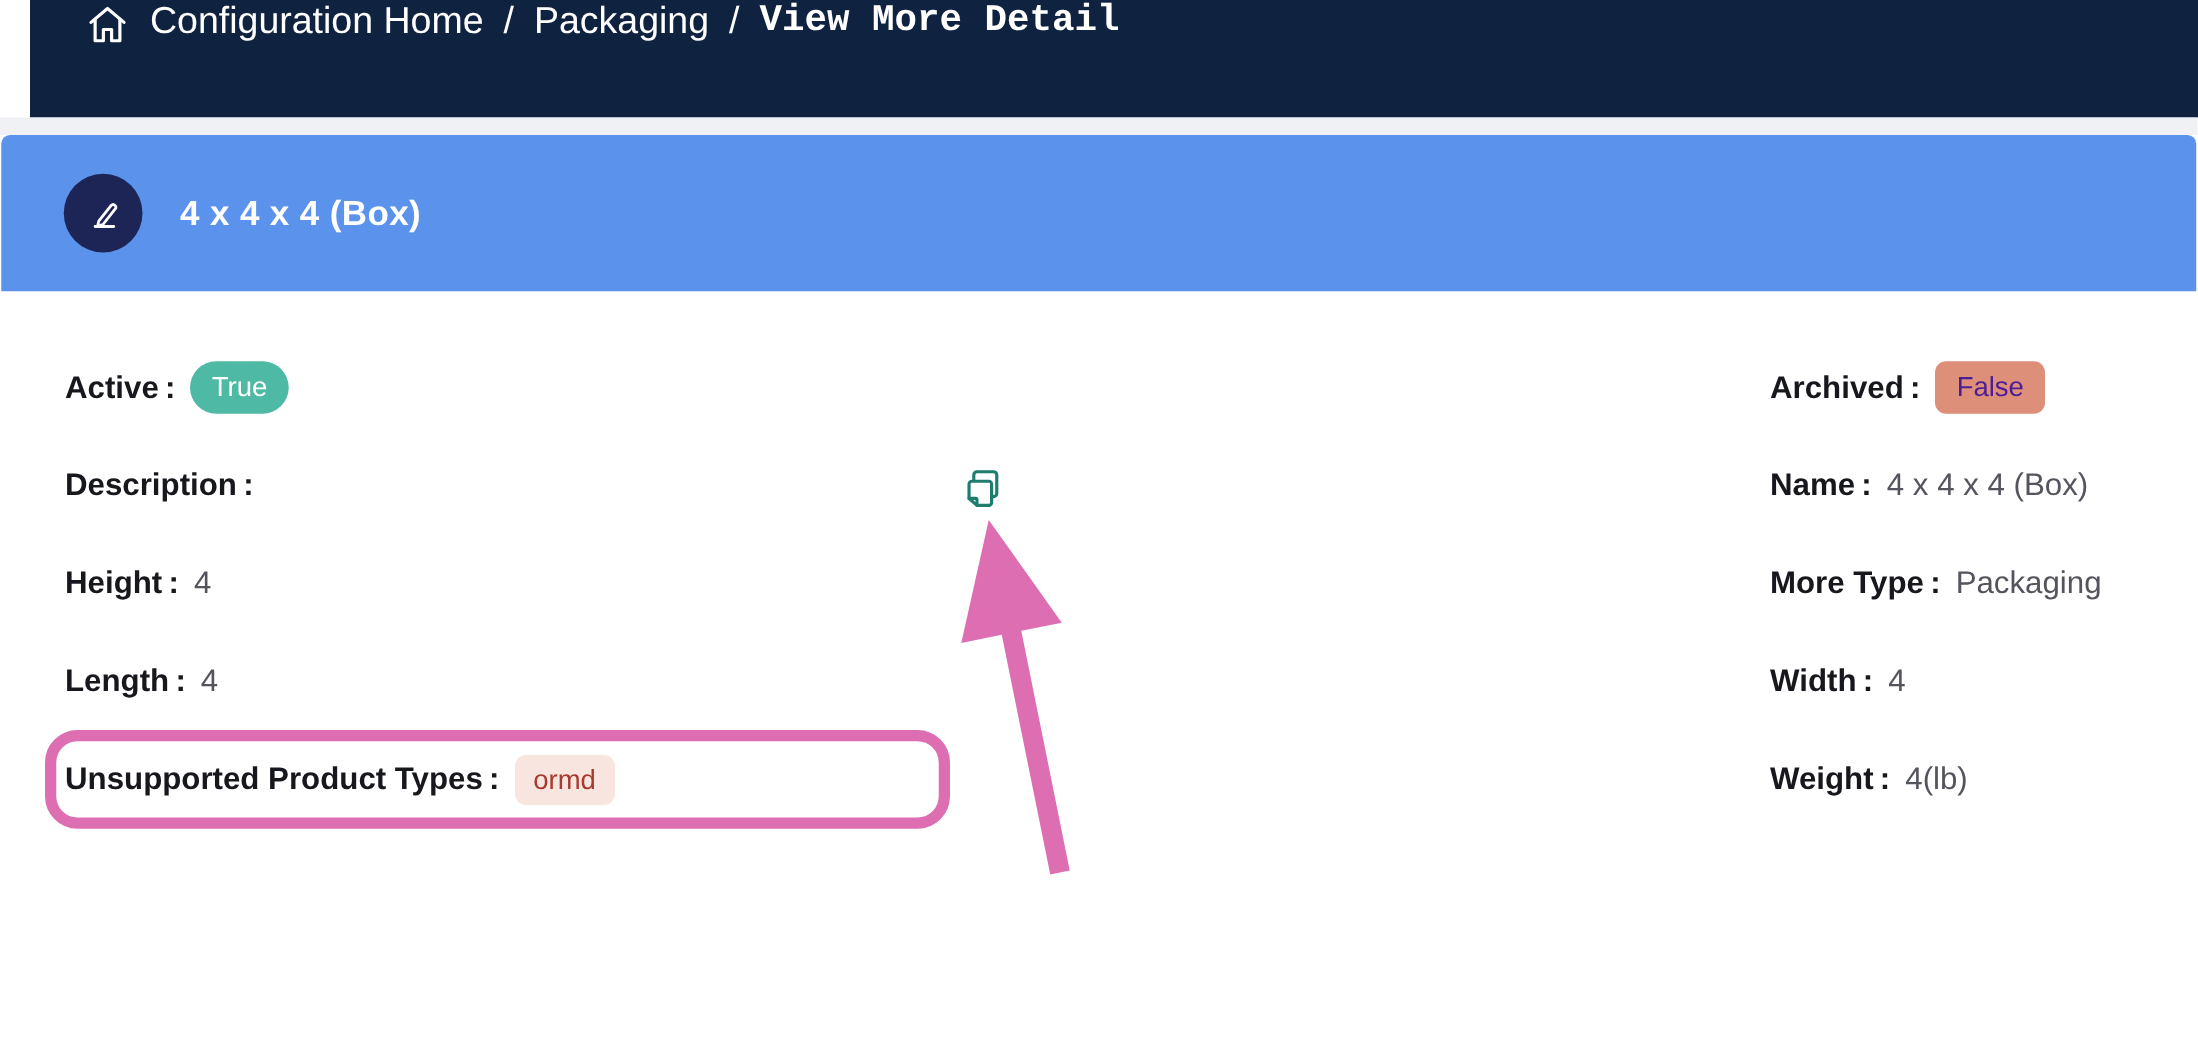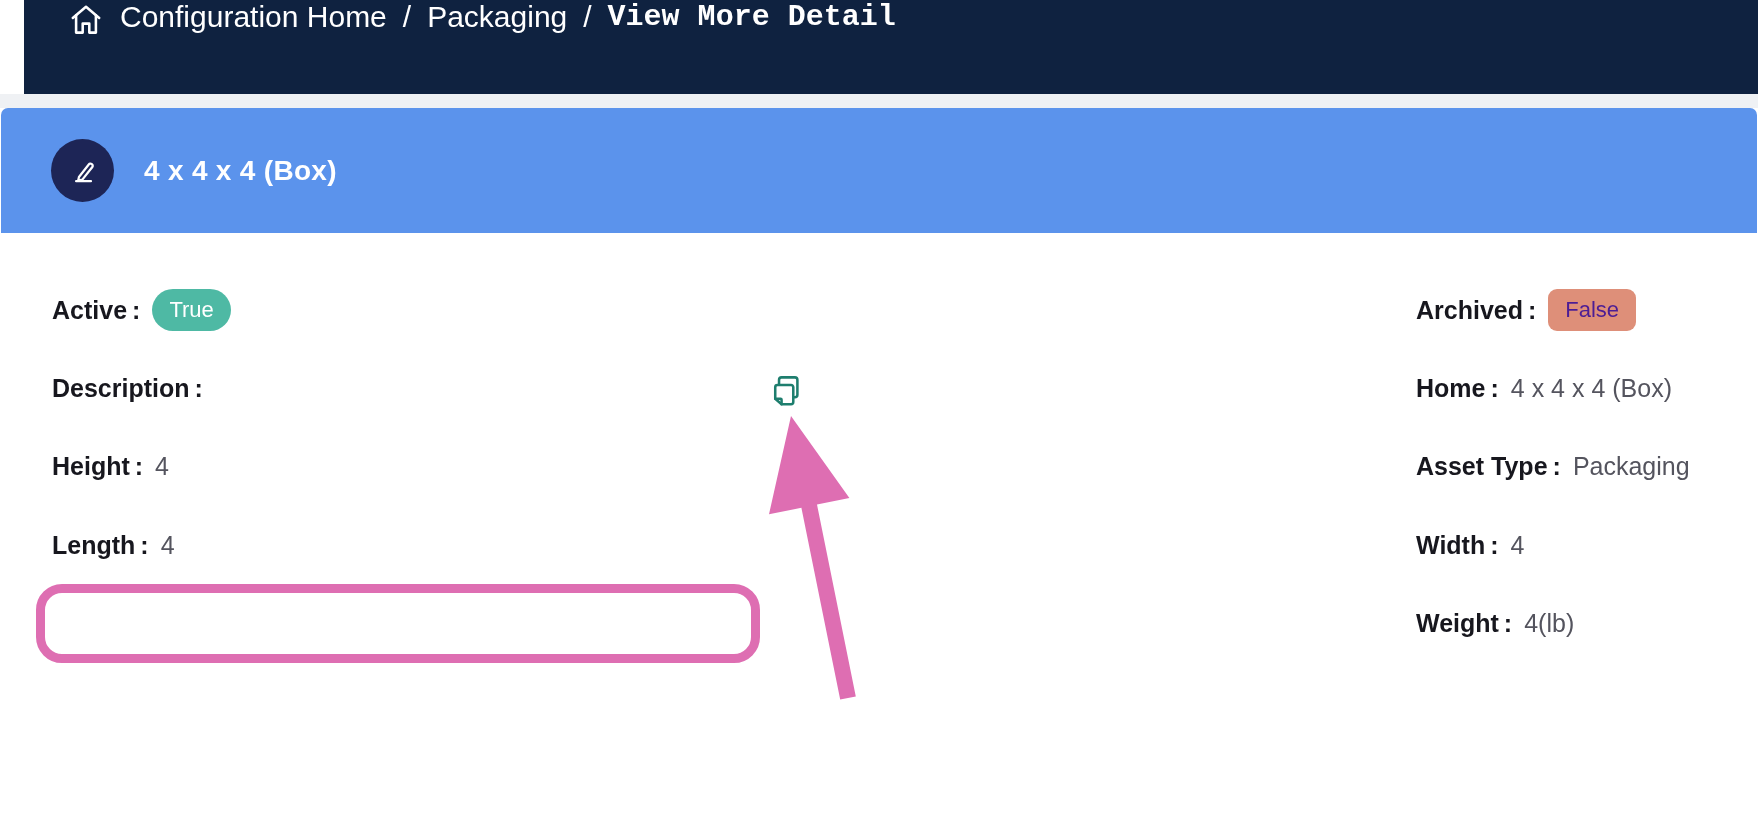--- a/index.html
+++ b/index.html
@@ -108,33 +108,37 @@
       <span class="val"></span>
     </div>
     <div class="row">
       <span class="lbl">Height :</span>
       <span class="val">4</span>
     </div>
     <div class="row">
       <span class="lbl">Length :</span>
       <span class="val">4</span>
     </div>
+    <div class="row">
+      <span class="lbl">Unsupported Product Types :</span>
+      <span class="badge soft-red">ormd</span>
+    </div>
   </div>
 
   <div class="col col-right">
     <div class="row">
       <span class="lbl">Archived :</span>
       <span class="badge salmon">False</span>
     </div>
     <div class="row">
-      <span class="lbl">Home :</span>
+      <span class="lbl">Name :</span>
       <span class="val">4 x 4 x 4 (Box)</span>
     </div>
     <div class="row">
-      <span class="lbl">Asset Type :</span>
+      <span class="lbl">More Type :</span>
       <span class="val">Packaging</span>
     </div>
     <div class="row">
       <span class="lbl">Width :</span>
       <span class="val">4</span>
     </div>
     <div class="row">
       <span class="lbl">Weight :</span>
       <span class="val">4(lb)</span>
     </div>

